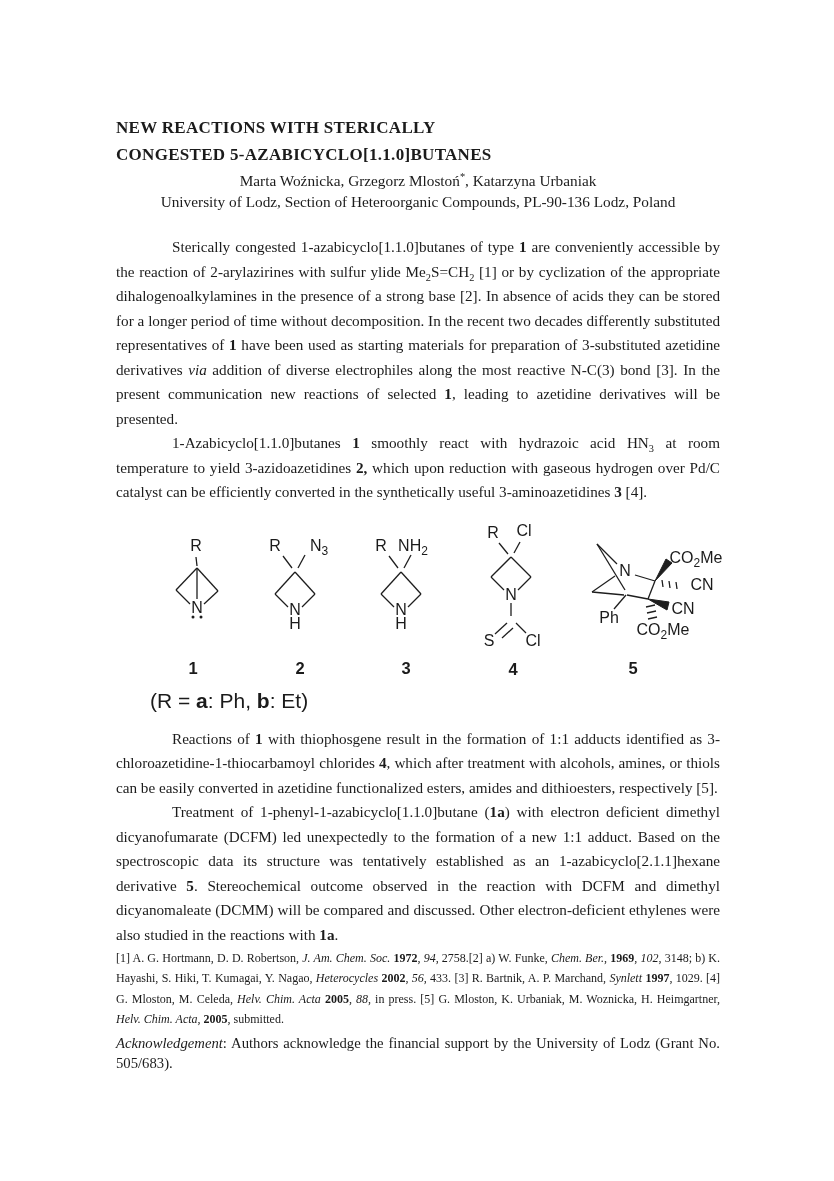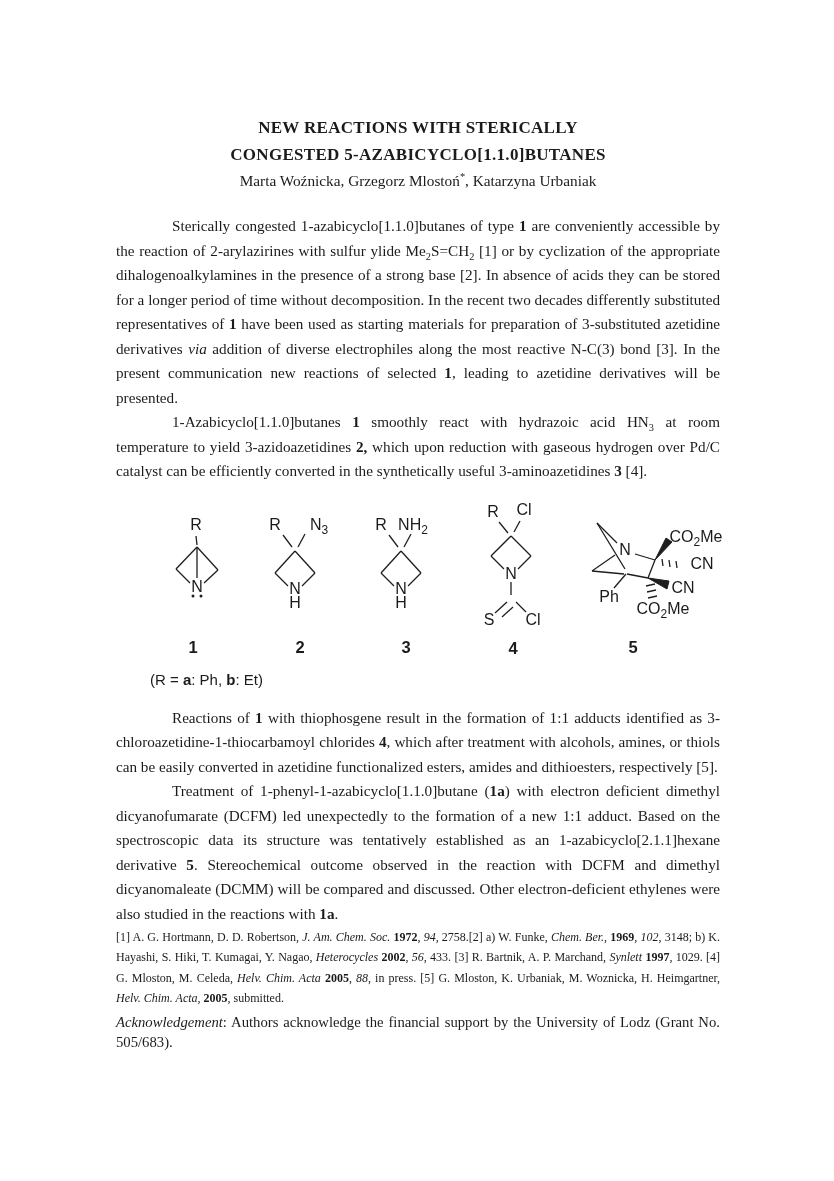--- a/index.html
+++ b/index.html
@@ -6,21 +6,21 @@
   body {
     width:834px; height:1181px; background:#ffffff; position:relative;
     color:#1b1b1b; font-family:"Liberation Serif","DejaVu Serif",serif;
     overflow:hidden;
   }
   .content { position:absolute; left:116px; top:0; width:604px; }
   .b { font-weight:bold; }
   .i { font-style:italic; }
   sub, sup { font-size:68%; line-height:0; }
   h1.title {
-    margin:114px 0 0 0; text-align:center; font-size:17px; line-height:27px;
+    margin:114px 0 0 0; font-size:17px; line-height:27px;
     font-weight:bold; letter-spacing:0.3px;
   }
   .authors { margin-top:2px; text-align:center; font-size:15.3px; line-height:21px; }
   .affiliation { text-align:center; font-size:15.3px; line-height:21px; }
   .email { text-align:center; font-style:italic; font-size:15px; line-height:21px; }
   p.bodytext {
     margin:0; font-size:15.2px; line-height:24.5px; text-align:justify;
     text-indent:56px;
   }
   p.first { margin-top:23px; }
@@ -36,36 +36,37 @@
     position:absolute; transform:translate(-50%,-50%); font-size:16px;
     white-space:nowrap; color:#1b1b1b;
   }
   .atom sub { font-size:12px; }
   .num {
     position:absolute; transform:translate(-50%,-50%); font-weight:bold;
     font-size:16.5px; color:#1b1b1b;
   }
   .legend {
     margin:10px 0 0 34px; font-family:"Liberation Sans","DejaVu Sans",sans-serif;
-    font-size:15px; line-height:24px;
+    font-size:21px; line-height:24px;
   }
   p.refs { margin:0; margin-top:1px; font-size:12px; line-height:20.3px; text-align:justify; }
   p.ack  { margin:0; margin-top:4px; font-size:14.7px; line-height:20.3px; text-align:justify; }
 </style>
 </head>
 <body>
 
 <div class="content">
 
   <h1 class="title">
     <div>NEW REACTIONS WITH STERICALLY</div>
     <div>CONGESTED 5-AZABICYCLO[1.1.0]BUTANES</div>
   </h1>
 
   <div class="authors"><span>Marta Woźnicka, Grzegorz Mlostoń</span><sup>*</sup><span>, Katarzyna Urbaniak</span></div>
+  <div class="affiliation">University of Lodz, Section of Heteroorganic Compounds, PL-90-136 Lodz, Poland</div>
 
   <p class="bodytext first"><span>Sterically congested 1-azabicyclo[1.1.0]butanes of type </span><span class="b">1</span><span> are conveniently accessible by the reaction of 2-arylazirines with sulfur ylide Me</span><sub>2</sub><span>S=CH</span><sub>2</sub><span> [1] or by cyclization of the appropriate dihalogenoalkylamines in the presence of a strong base [2]. In absence of acids they can be stored for a longer period of time without decomposition. In the recent two decades differently substituted representatives of </span><span class="b">1</span><span> have been used as starting materials for preparation of 3-substituted azetidine derivatives </span><span class="i">via</span><span> addition of diverse electrophiles along the most reactive N-C(3) bond [3]. In the present communication new reactions of selected </span><span class="b">1</span><span>, leading to azetidine derivatives will be presented.</span></p>
   <p class="bodytext"><span>1-Azabicyclo[1.1.0]butanes </span><span class="b">1</span><span> smoothly react with hydrazoic acid HN</span><sub>3</sub><span> at room temperature to yield 3-azidoazetidines </span><span class="b">2,</span><span> which upon reduction with gaseous hydrogen over Pd/C catalyst can be efficiently converted in the synthetically useful 3-aminoazetidines </span><span class="b">3</span><span> [4].</span></p>
 
   <div class="scheme">
     <svg width="608" height="162" viewBox="0 0 608 162">
 
       <line x1="80" y1="40" x2="81" y2="49"></line>
       <line x1="81" y1="51" x2="60" y2="73"></line>
       <line x1="60" y1="73" x2="74" y2="87"></line>

